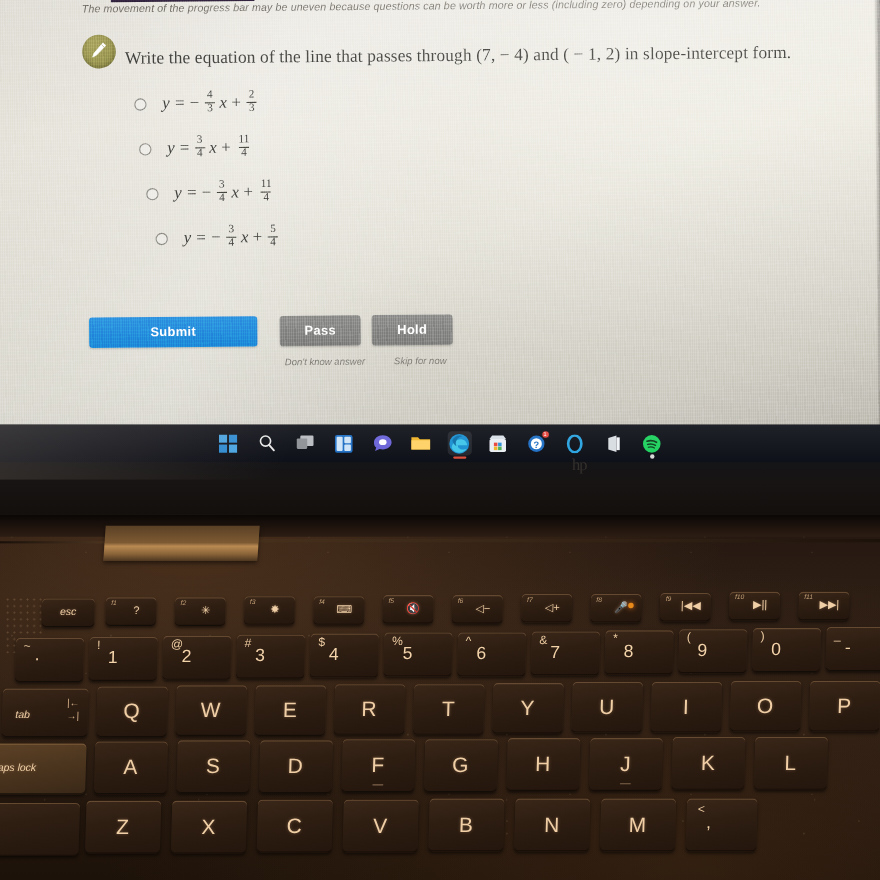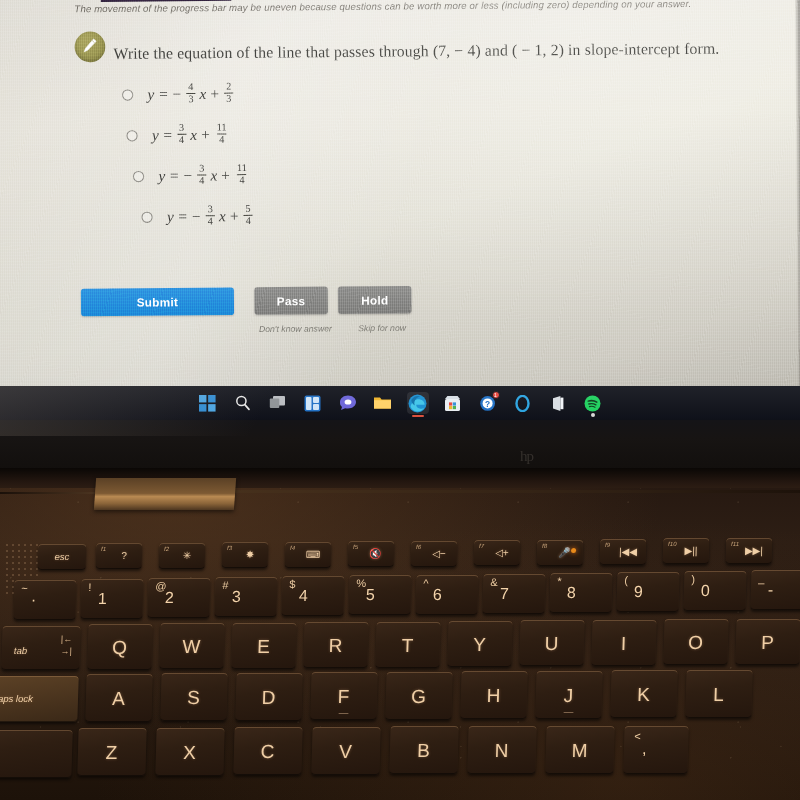--- a/index.html
+++ b/index.html
@@ -161,21 +161,21 @@
   }
   #bezel .bezel-gloss {
     position: absolute; left: 0; top: 0; width: 420px; height: 50px;
     background: linear-gradient(118deg, rgba(120,110,100,0.30), rgba(30,26,24,0) 62%);
   }
   #bezel .bezel-sheen {
     position: absolute; left: 0; top: 0; width: 800px; height: 34px;
     background: linear-gradient(180deg, rgba(255,255,255,0.07), rgba(255,255,255,0));
   }
   .hp-logo {
-    position: absolute; left: 520px; top: 62px;
+    position: absolute; left: 520px; top: 29px;
     font-family: "Liberation Serif", serif;
     font-size: 15px;
     color: #3a3531;
     letter-spacing: -1px;
     opacity: 0.85;
   }
 
   
   .taskbar {
     position: absolute; left: 0; top: 0; width: 800px; height: 34px;

